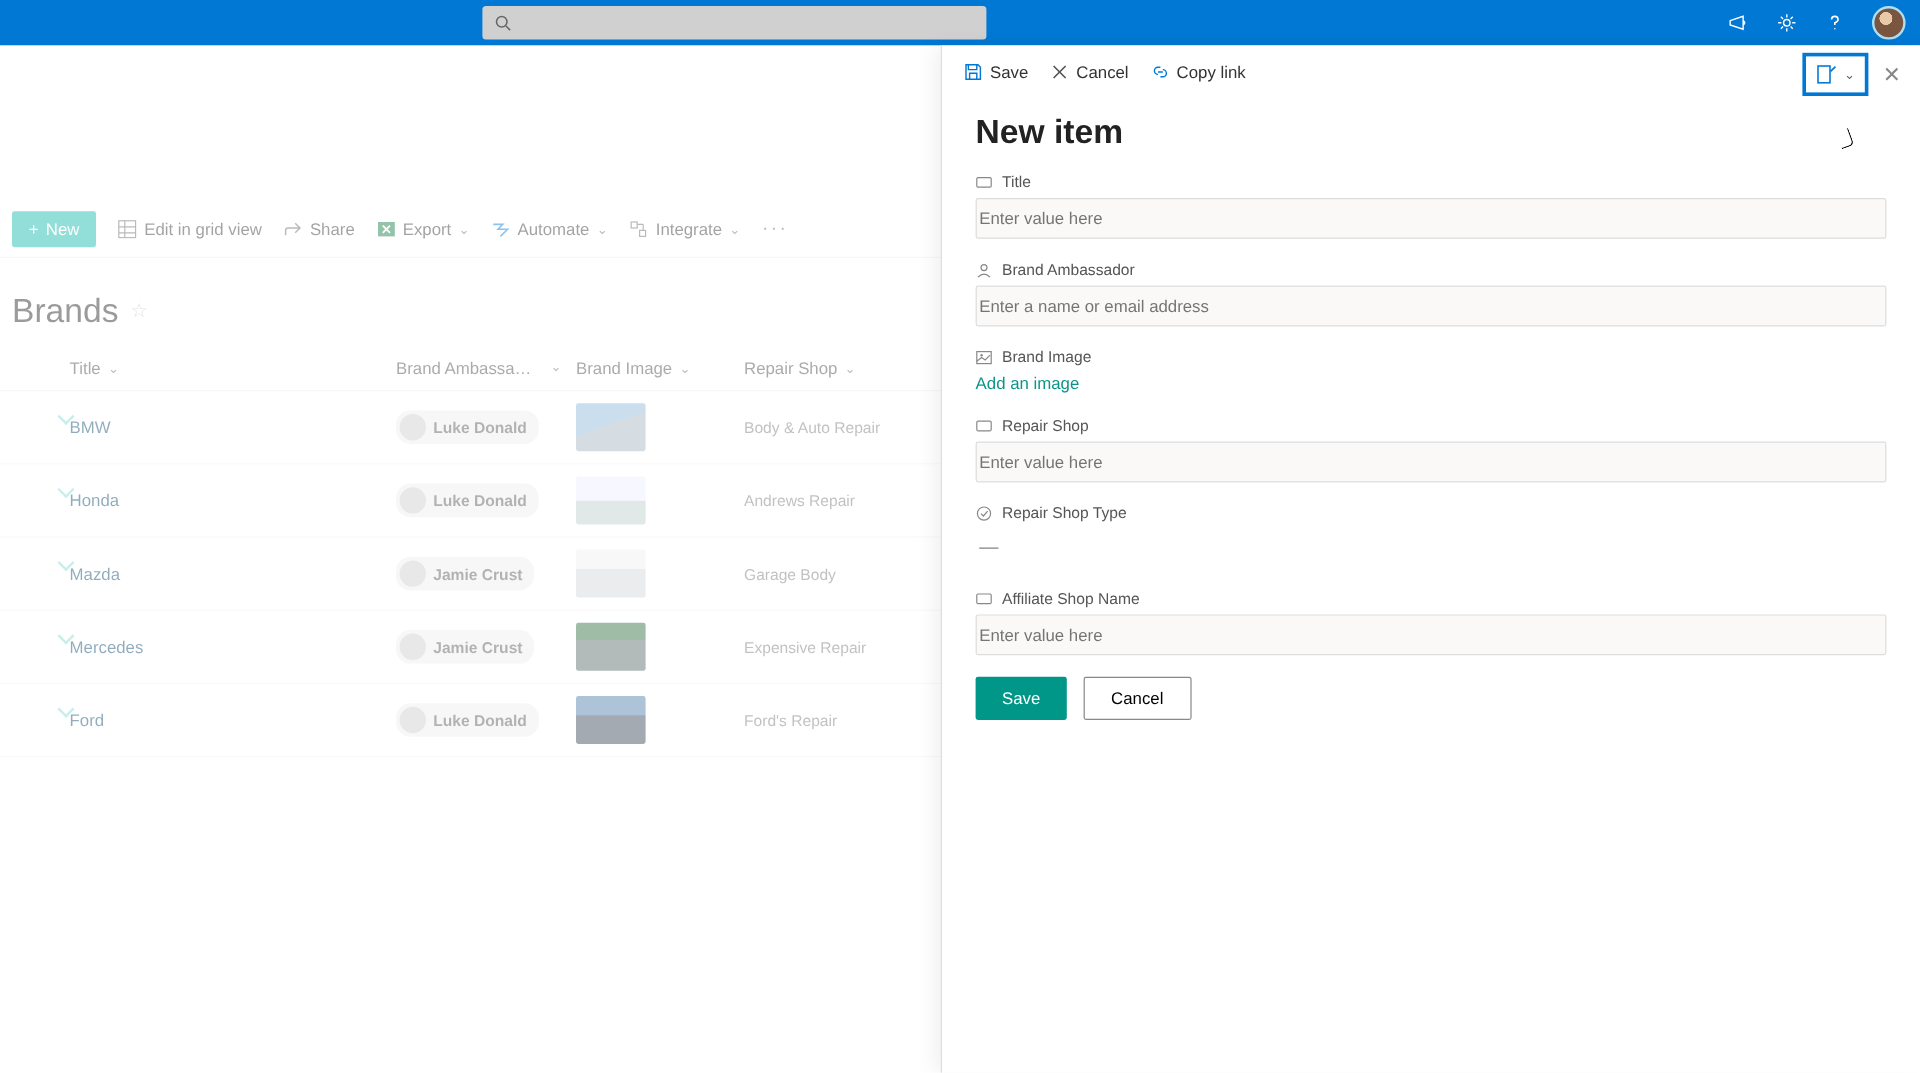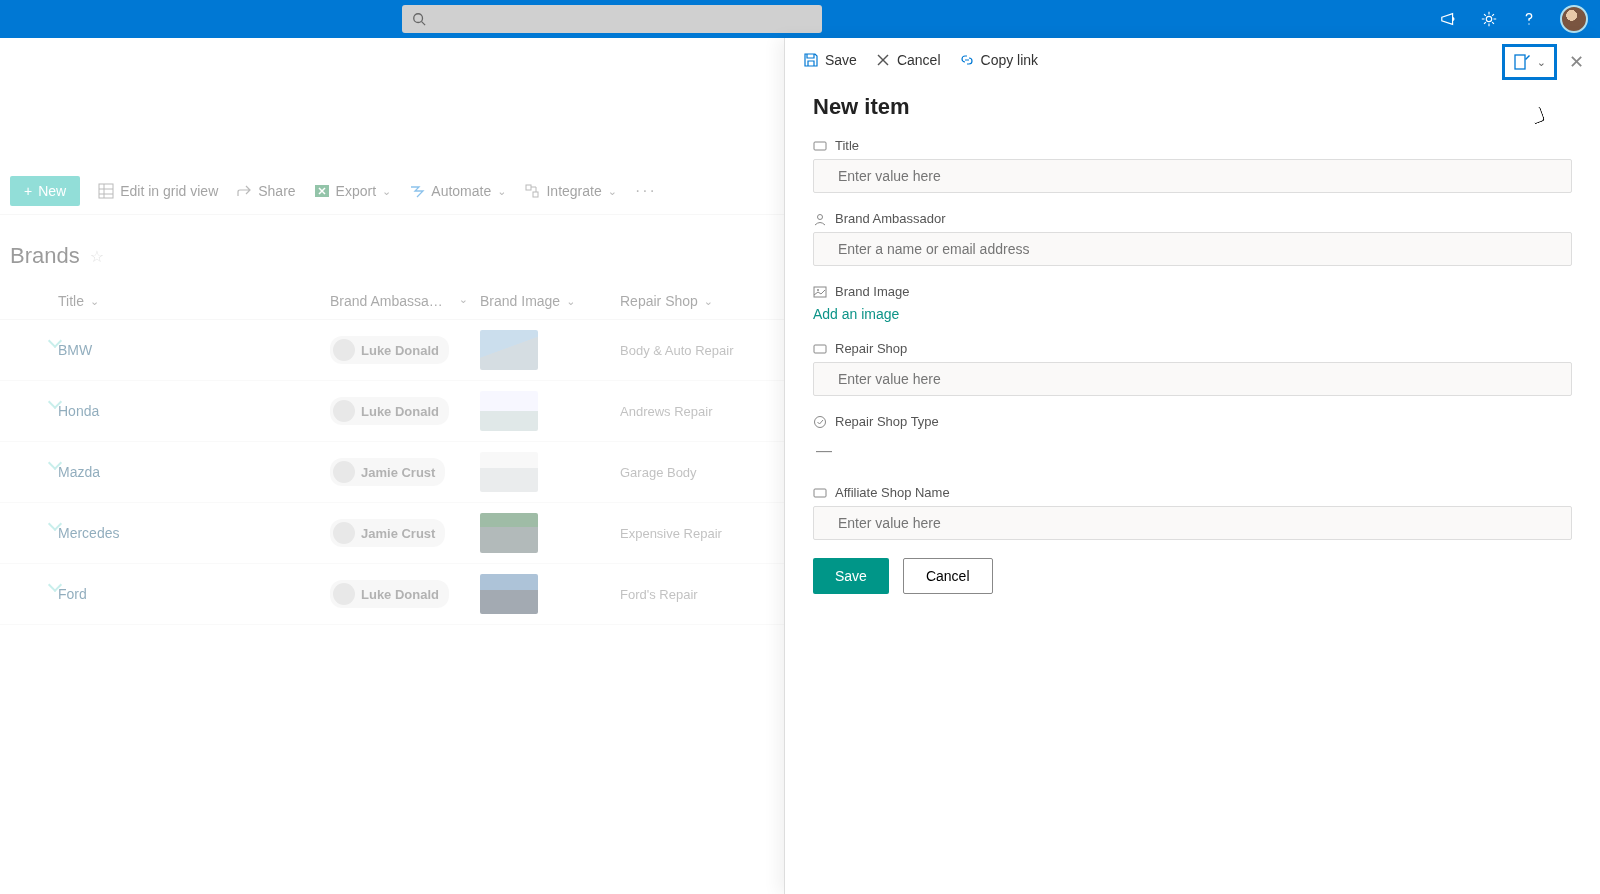--- a/index.html
+++ b/index.html
@@ -20,21 +20,21 @@
 .spacer { height: 130px; }
 .tool-row { display: flex; align-items: center; gap: 18px; padding: 8px 10px; border-bottom: 1px solid #eee; }
 .btn-new { background: #0fb6a9; color: #fff; padding: 7px 14px; border-radius: 2px; font-size: 14px; display: flex; align-items: center; gap: 6px; }
 .tool-item { display: flex; align-items: center; gap: 6px; font-size: 14px; color: #333; }
 .tool-item svg { width: 16px; height: 16px; }
 .excel-icon { color: #107c41; }
 .chev { font-size: 11px; color: #666; }
 .dots { letter-spacing: 2px; color: #666; font-size: 16px; }
 
 .list-title-row { display: flex; align-items: center; gap: 10px; padding: 28px 10px 14px; }
-.list-title { font-size: 22px; font-weight: 500; color: #222; }
+.list-title { font-size: 28px; font-weight: 500; color: #222; }
 .star { color: #bbb; font-size: 16px; }
 
 .grid-header { display: flex; padding: 10px 10px; border-bottom: 1px solid #eee; color: #444; font-size: 14px; }
 .col-title { width: 320px; padding-left: 48px; display: flex; align-items: center; gap: 6px; }
 .col-amb { width: 150px; display: flex; align-items: flex-start; gap: 16px; }
 .col-img { width: 140px; display: flex; align-items: center; gap: 6px; }
 .col-shop { width: 180px; display: flex; align-items: center; gap: 6px; }
 
 .grid-row { display: flex; align-items: center; padding: 10px; border-bottom: 1px solid #f2f2f2; font-size: 14px; min-height: 58px; }
 .cell-title { width: 320px; padding-left: 48px; color: #0c4a6e; position: relative; }
@@ -57,25 +57,25 @@
 .p-action { display: flex; align-items: center; gap: 6px; font-size: 14px; color: #333; cursor: pointer; }
 .p-action svg { width: 16px; height: 16px; }
 .p-action.save svg { color: #0078d4; }
 .p-action.cancel svg { color: #555; }
 .p-action.link svg { color: #0078d4; }
 .panel-right-ctrls { position: absolute; top: 6px; right: 10px; display: flex; align-items: center; gap: 6px; }
 .form-ico-btn { border: 3px solid #0078d4; padding: 6px 8px; display: flex; align-items: center; gap: 6px; cursor: pointer; }
 .form-ico-btn svg { width: 18px; height: 18px; color: #0078d4; }
 .close-x { font-size: 18px; color: #888; cursor: pointer; padding: 0 6px; }
 
-.panel-title { font-size: 22px; font-weight: 600; color: #222; margin: 12px 0 18px; }
+.panel-title { font-size: 28px; font-weight: 600; color: #222; margin: 12px 0 18px; }
 .field { margin-bottom: 18px; }
 .field-label { display: flex; align-items: center; gap: 8px; font-size: 13px; color: #555; margin-bottom: 6px; }
 .field-label svg { width: 14px; height: 14px; color: #888; }
-.text-input { width: 100%; border: 1px solid #ddd; background: #faf9f8; padding: 8px 24px; font-size: 14px; color: #a21caf; border-radius: 2px; }
+.text-input { width: 100%; border: 1px solid #ddd; background: #faf9f8; padding: 8px 2px; font-size: 14px; color: #a21caf; border-radius: 2px; }
 .link-action { color: #0d9488; font-size: 14px; cursor: pointer; }
 .select-dash { padding: 6px 2px; color: #888; border: 1px solid transparent; }
 .btn-row { display: flex; gap: 14px; margin-top: 12px; }
 .btn-primary { background: #009688; color: #fff; border: none; padding: 9px 22px; font-size: 14px; border-radius: 2px; cursor: pointer; }
 .btn-secondary { background: #fff; border: 1px solid #888; padding: 9px 22px; font-size: 14px; border-radius: 2px; cursor: pointer; }
 
 .cursor { position: absolute; top: 70px; right: 52px; width: 16px; height: 20px; pointer-events: none; }
 .cursor::before { content: ""; position: absolute; width: 10px; height: 14px; border: 1.5px solid #000; border-top: none; border-left: none; transform: rotate(-20deg); border-radius: 0 0 4px 0; }
 </style>
 </head>

